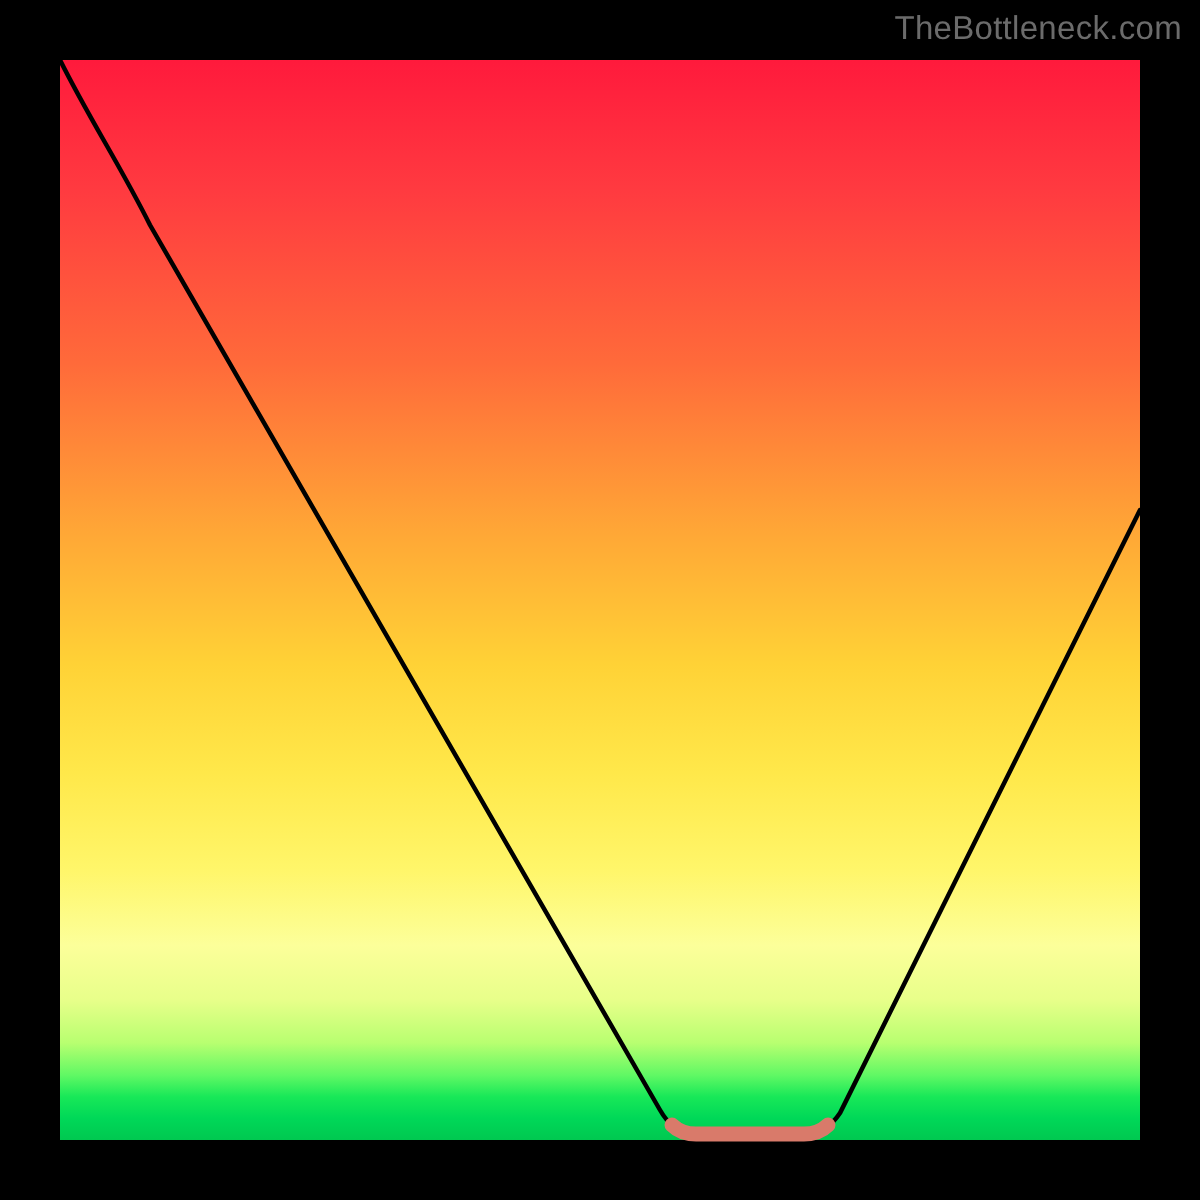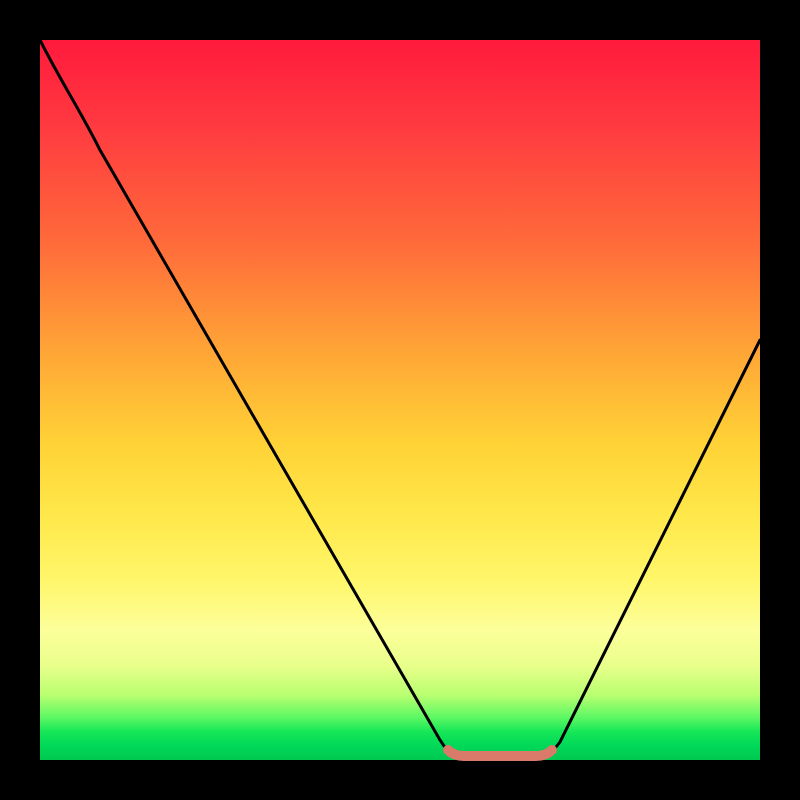--- a/index.html
+++ b/index.html
@@ -73,13 +73,14 @@
                L 500 716
                Q 512 714, 520 702
                L 720 300"></path>
 
       <path fill="none" stroke="#d97a6a" stroke-width="10" stroke-linecap="round" d="M 408 710
                Q 414 716, 424 716
                L 496 716
                Q 506 716, 512 710"></path>
     </svg>
   </div>
+  <div class="watermark">TheBottleneck.com</div>
 </div>
 
 </body></html>

